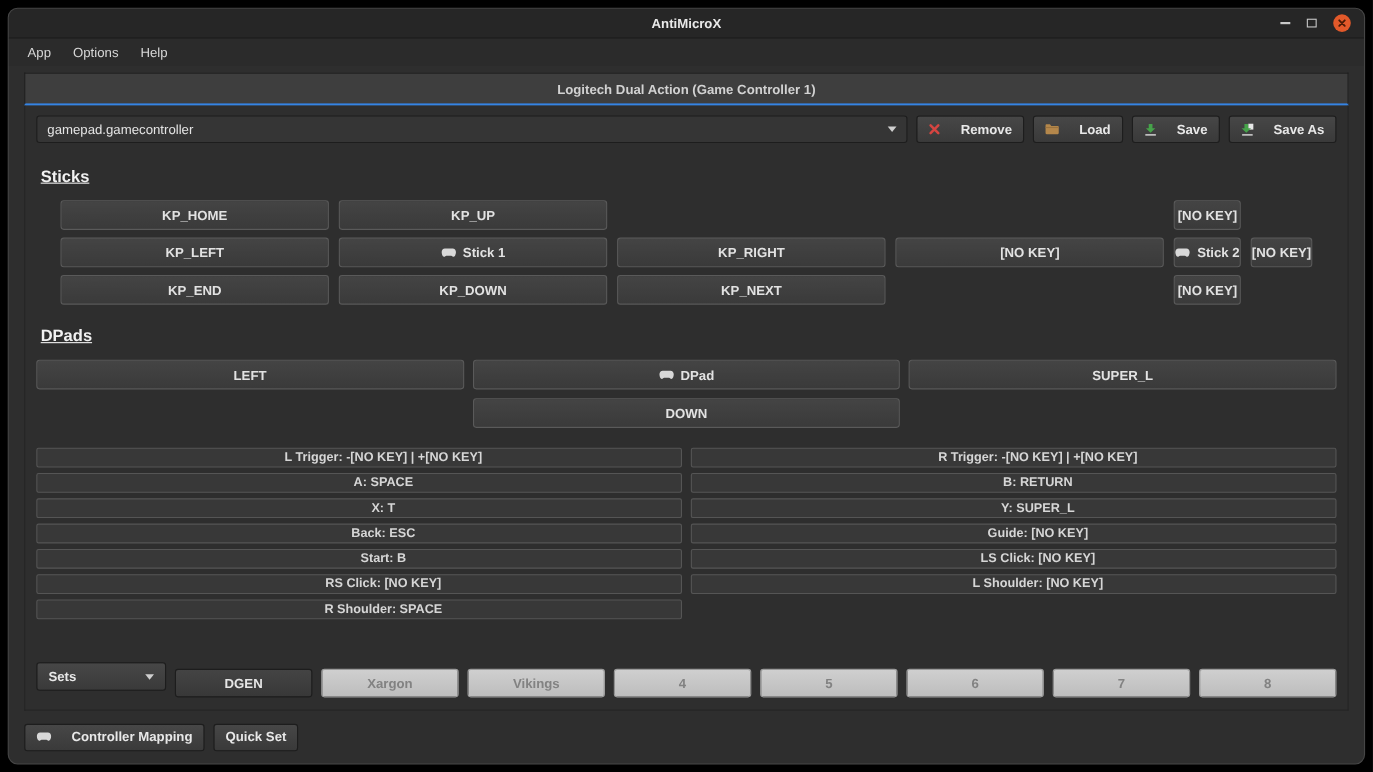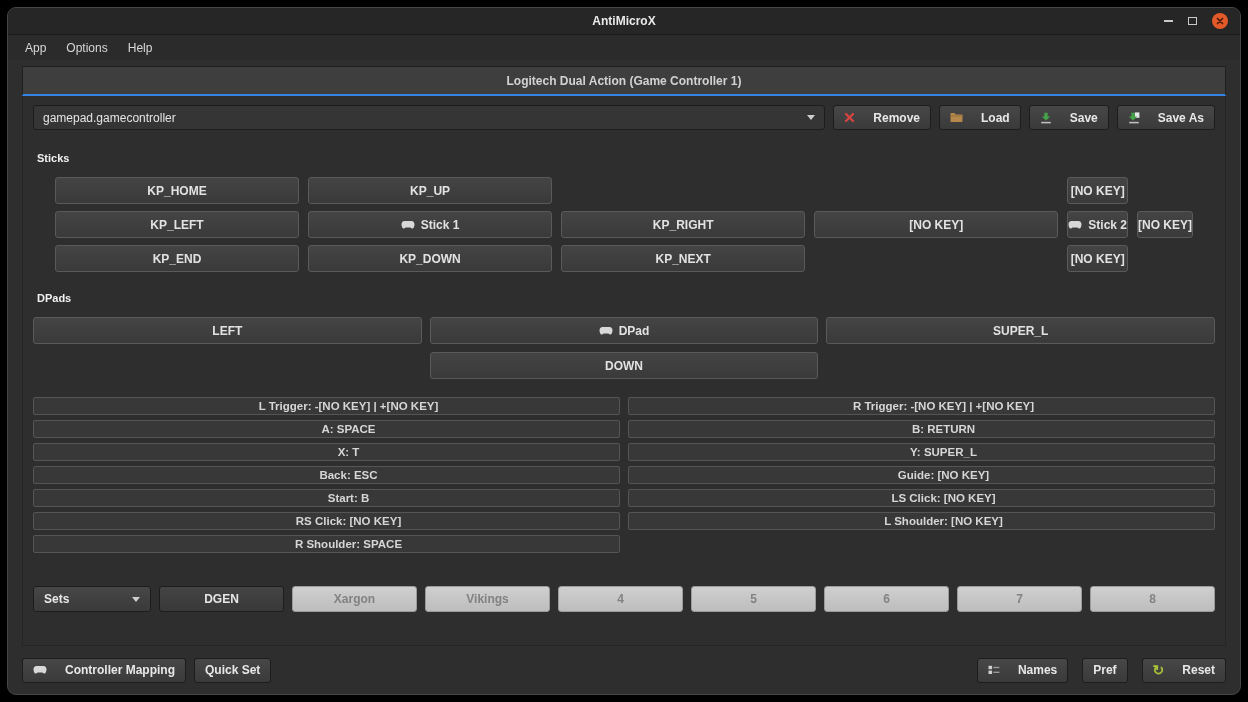--- a/index.html
+++ b/index.html
@@ -67,21 +67,21 @@
   .tool-btn {
     height: 25px; padding: 0 10px;
     background: linear-gradient(#474747, #3a3a3a);
     border: 1px solid #1d1d1d; border-radius: 3px;
     color: #e8e8e8; font-weight: bold; font-size: 12px;
     display: inline-flex; align-items: center; gap: 18px;
     font-family: "Liberation Sans", sans-serif;
     white-space: nowrap;
   }
   
-  .section-heading { font-weight: bold; color: #f1f1f1; margin: 20px 4px 13px 4px; font-size: 11px; }
+  .section-heading { font-weight: bold; color: #f1f1f1; margin: 20px 4px 13px 4px; font-size: 15px; text-decoration: underline; }
   .section-heading.first { margin-top: 22px; }
   
   .sticks-grid {
     display: grid;
     grid-template-columns: repeat(4, 1fr);
     gap: 7px 9px;
     margin: 0 22px;
   }
   .pad-btn {
     height: 27px;
@@ -115,20 +115,21 @@
     color: #e8e8e8; font-weight: bold;
     display: flex; align-items: center; justify-content: space-between;
     padding: 0 10px;
   }
   .set-btn {
     flex: 1; height: 26px;
     background: linear-gradient(#cfcfcf, #bdbdbd);
     border: 1px solid #9b9b9b; border-radius: 3px;
     color: #828282; font-weight: bold; font-size: 12px;
     font-family: "Liberation Sans", sans-serif;
+    margin-top: 12px;
   }
   .set-btn.current {
     background: linear-gradient(#444444, #383838);
     border: 1px solid #1d1d1d;
     color: #e6e6e6;
   }
   
   .footer { flex: 0 0 48px; display: flex; align-items: center; padding: 0 14px; gap: 8px; }
   .footer .spacer { flex: 1; }
   .footer .right-group { display: flex; gap: 14px; }
@@ -357,35 +358,15 @@
           <svg width="14" height="10" viewBox="0 0 14 10">
             <path d="M3.5 1 h7 c1.8 0 3 1.5 3 3.2 0 2-.9 4.3-2.2 4.3-.9 0-1.4-1.1-2-1.1 h-4.6 c-.6 0-1.1 1.1-2 1.1 C1.4 8.5.5 6.2.5 4.2.5 2.5 1.7 1 3.5 1 Z" fill="#d8d8d8"></path>
           </svg>
         </span>
       <span>Controller Mapping</span>
     </button>
     <button class="tool-btn">
       <span>Quick Set</span>
     </button>
     <div class="spacer"></div>
-    <div class="right-group">
-      <button class="tool-btn">
-        <span class="icon">
-          <svg width="12" height="10" viewBox="0 0 12 10">
-              <rect x="0.5" y="0.8" width="3.6" height="3.4" fill="#cfcfcf"></rect>
-              <rect x="5.4" y="1.8" width="6" height="1.4" fill="#9a9a9a"></rect>
-              <rect x="0.5" y="5.6" width="3.6" height="3.4" fill="#cfcfcf"></rect>
-              <rect x="5.4" y="6.6" width="6" height="1.4" fill="#9a9a9a"></rect>
-            </svg>
-        </span>
-        <span>Names</span>
-      </button>
-      <button class="tool-btn">
-        <span>Pref</span>
-      </button>
-      <button class="tool-btn">
-        <span class="icon reset-glyph">↻</span>
-        <span>Reset</span>
-      </button>
-    </div>
   </div>
 
 </div>
 
 </body></html>

